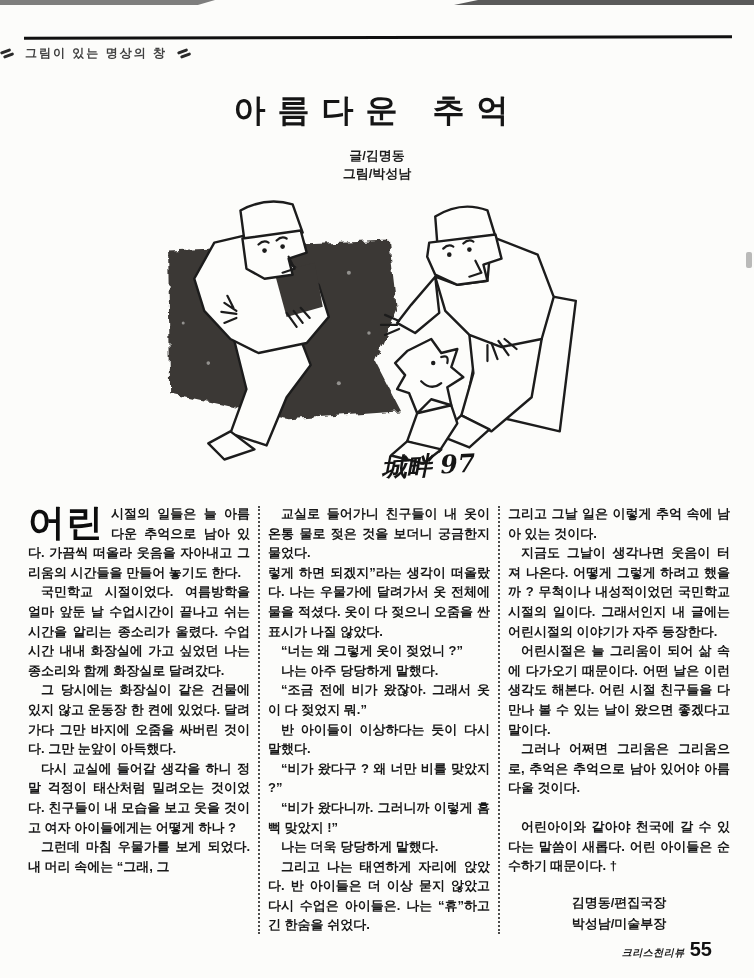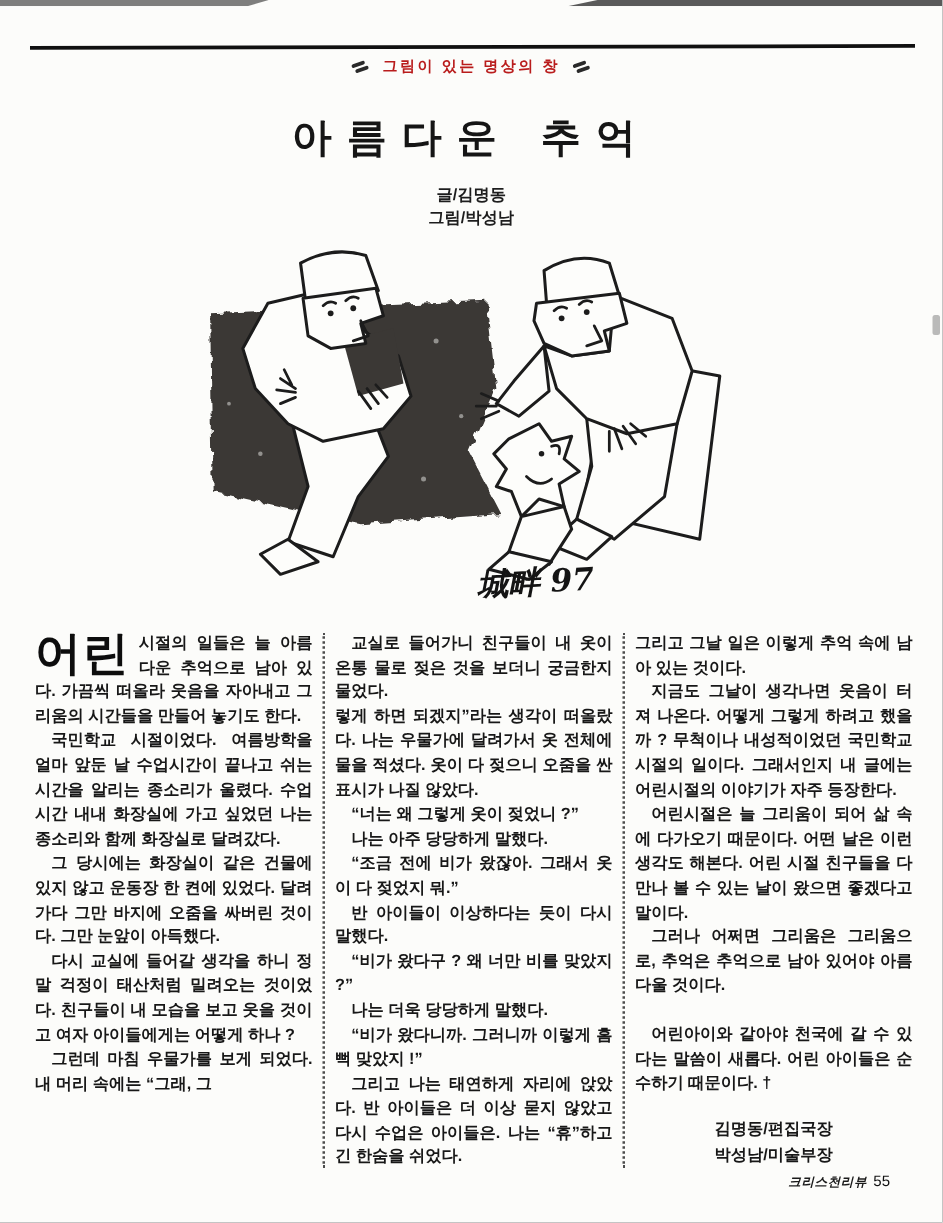--- a/index.html
+++ b/index.html
@@ -11,22 +11,22 @@
   
   .streak{position:absolute;height:5px;background:#151515;top:0;}
   .streak.left{left:0;width:215px;opacity:.55;clip-path:polygon(0 0,100% 0,92% 100%,0 100%);}
   .streak.right{right:0;width:300px;opacity:.7;clip-path:polygon(8% 0,100% 0,100% 100%,0 100%);}
   .edge-mark{position:absolute;right:2px;top:252px;width:6px;height:16px;background:#777;opacity:.5;border-radius:2px;}
 
   .top-rule{position:absolute;left:24px;top:36px;width:708px;height:3px;background:#101010;transform:rotate(-.12deg);}
 
   .kicker{
     position:absolute;top:45px;left:0;right:0;text-align:center;
-    font-size:12px;font-weight:bold;letter-spacing:2px;color:#b91c1c;
-    display:flex;justify-content:center;align-items:center;gap:10px;
+    font-size:12px;font-weight:bold;letter-spacing:2px;color:#404040;
+    display:flex;align-items:center;gap:10px;
   }
   .orn{display:inline-block;width:15px;height:10px;position:relative;}
   .orn i{position:absolute;width:11px;height:2.6px;background:#2a2a2a;border-radius:2px;display:block;}
   .orn i:nth-child(1){top:1px;left:0;transform:rotate(-20deg);}
   .orn i:nth-child(2){top:5.5px;left:3px;transform:rotate(-20deg);}
 
   .title{
     position:absolute;top:68px;left:0;right:0;text-align:center;
     font-family:"DejaVu Serif","Liberation Serif",serif;
     font-size:32px;font-weight:bold;letter-spacing:12px;color:#151515;
@@ -49,21 +49,21 @@
   .para.gap-before{margin-top:19px;}
   .dropcap{
     float:left;font-size:37px;line-height:34px;font-weight:900;
     margin:2px 7px 0 0;letter-spacing:1px;color:#0d0d0d;
   }
   .credits{margin-top:16px;font-size:13px;font-weight:bold;line-height:1.65;text-align:center;}
   .credits div{white-space:nowrap;}
 
   .footer{position:absolute;right:42px;top:938px;display:flex;align-items:baseline;gap:5px;}
   .footer-mag{font-size:10px;font-weight:bold;letter-spacing:.5px;color:#1a1a1a;font-style:italic;}
-  .footer-page{font-size:12px;font-weight:normal;color:#111;}
+  .footer-page{font-size:20px;font-weight:bold;color:#111;}
 
   svg .ink{stroke:#1c1c1c;stroke-width:2.4;fill:#fdfdfb;stroke-linejoin:round;stroke-linecap:round;}
   svg .ink-line{stroke:#1c1c1c;stroke-width:2.2;fill:none;stroke-linejoin:round;stroke-linecap:round;}
   svg .shade{fill:#3b3835;stroke:none;}
   svg .dot{fill:#1c1c1c;stroke:none;}
   svg text{font-family:"DejaVu Serif","Liberation Serif",serif;font-style:italic;font-weight:bold;fill:#141414;}
 </style>
 </head>
 <body>
 
@@ -175,22 +175,22 @@
     <div class="divider"></div>
 
     <div class="col">
       <p class="para">교실로 들어가니 친구들이 내 옷이 온통 물로 젖은 것을 보더니 궁금한지 물었다.</p>
       <p class="para noindent">렇게 하면 되겠지”라는 생각이 떠올랐다. 나는 우물가에 달려가서 옷 전체에 물을 적셨다. 옷이 다 젖으니 오줌을 싼 표시가 나질 않았다.</p>
       <p class="para">“너는 왜 그렇게 옷이 젖었니 ?”</p>
       <p class="para">나는 아주 당당하게 말했다.</p>
       <p class="para">“조금 전에 비가 왔잖아. 그래서 옷이 다 젖었지 뭐.”</p>
       <p class="para">반 아이들이 이상하다는 듯이 다시 말했다.</p>
       <p class="para">“비가 왔다구 ? 왜 너만 비를 맞았지 ?”</p>
+      <p class="para">“비가 왔다니까. 그러니까 이렇게 흠뻑 맞았지 !”</p>
       <p class="para">나는 더욱 당당하게 말했다.</p>
-      <p class="para">“비가 왔다니까. 그러니까 이렇게 흠뻑 맞았지 !”</p>
       <p class="para">그리고 나는 태연하게 자리에 앉았다. 반 아이들은 더 이상 묻지 않았고 다시 수업은 아이들은. 나는 “휴”하고 긴 한숨을 쉬었다.</p>
     </div>
 
     <div class="divider"></div>
 
     <div class="col">
       <p class="para noindent">그리고 그날 일은 이렇게 추억 속에 남아 있는 것이다.</p>
       <p class="para">지금도 그날이 생각나면 웃음이 터져 나온다. 어떻게 그렇게 하려고 했을까 ? 무척이나 내성적이었던 국민학교 시절의 일이다. 그래서인지 내 글에는 어린시절의 이야기가 자주 등장한다.</p>
       <p class="para">어린시절은 늘 그리움이 되어 삶 속에 다가오기 때문이다. 어떤 날은 이런 생각도 해본다. 어린 시절 친구들을 다 만나 볼 수 있는 날이 왔으면 좋겠다고 말이다.</p>
       <p class="para">그러나 어쩌면 그리움은 그리움으로, 추억은 추억으로 남아 있어야 아름다울 것이다.</p>

